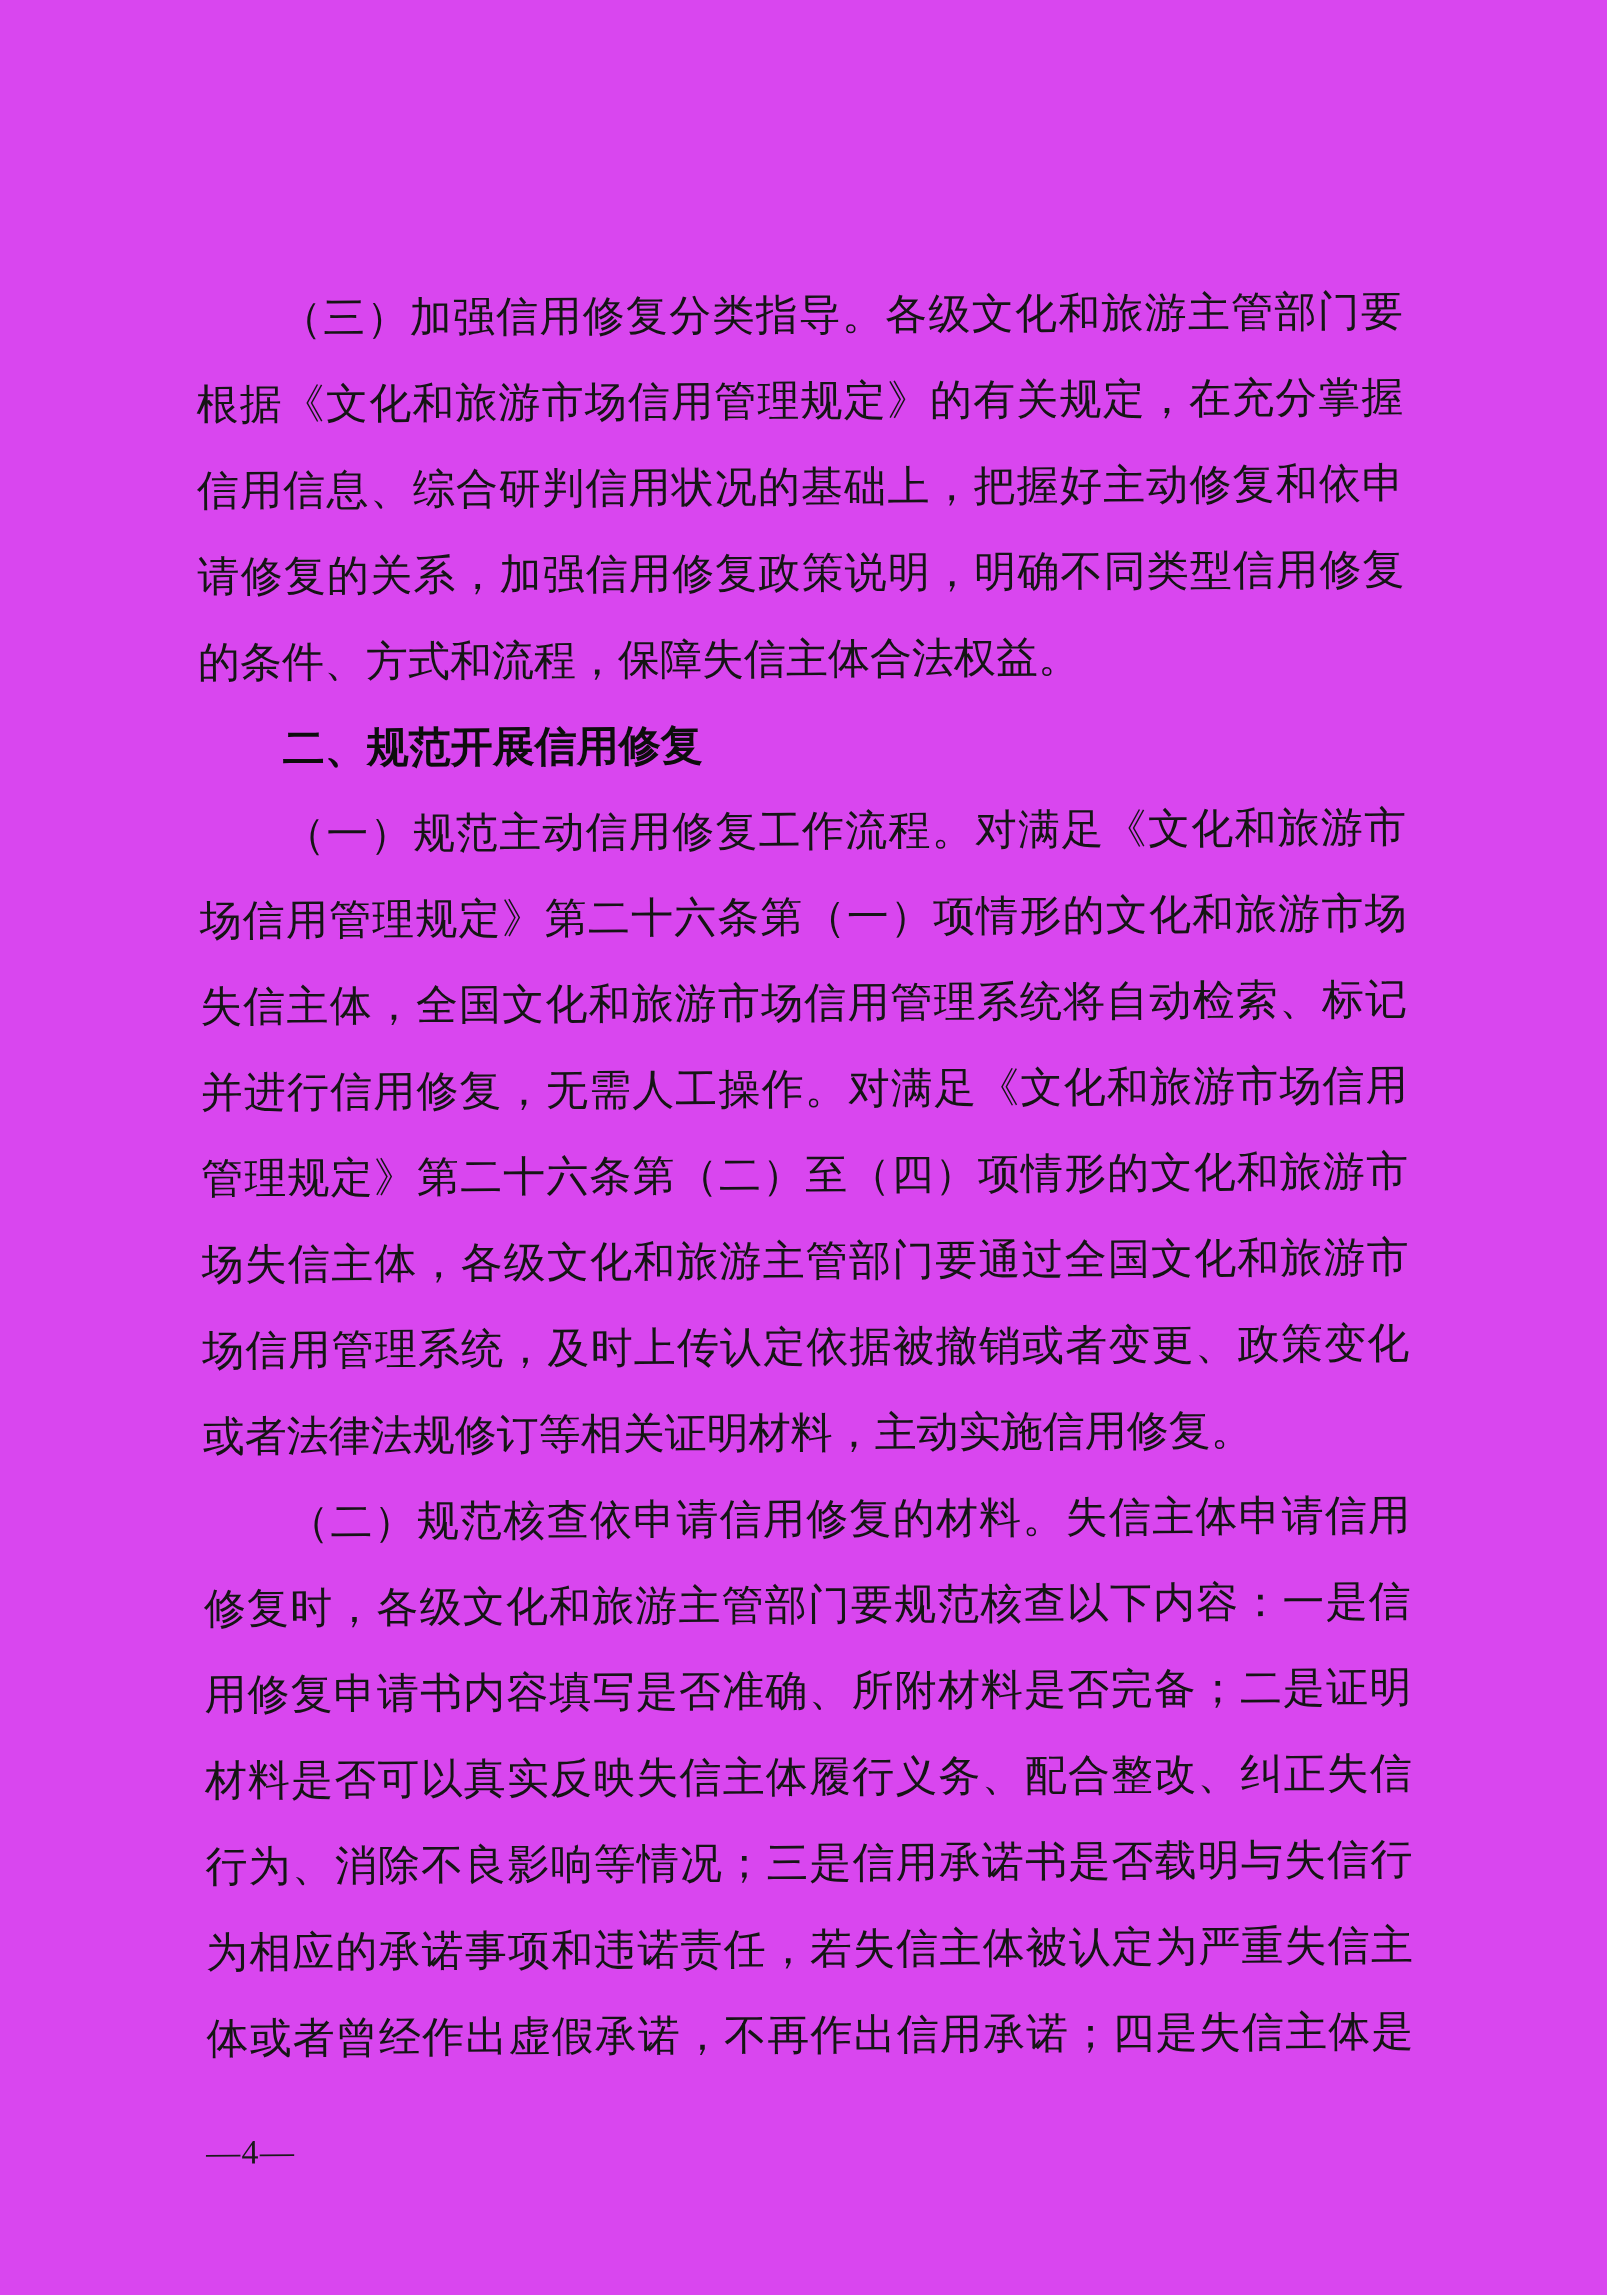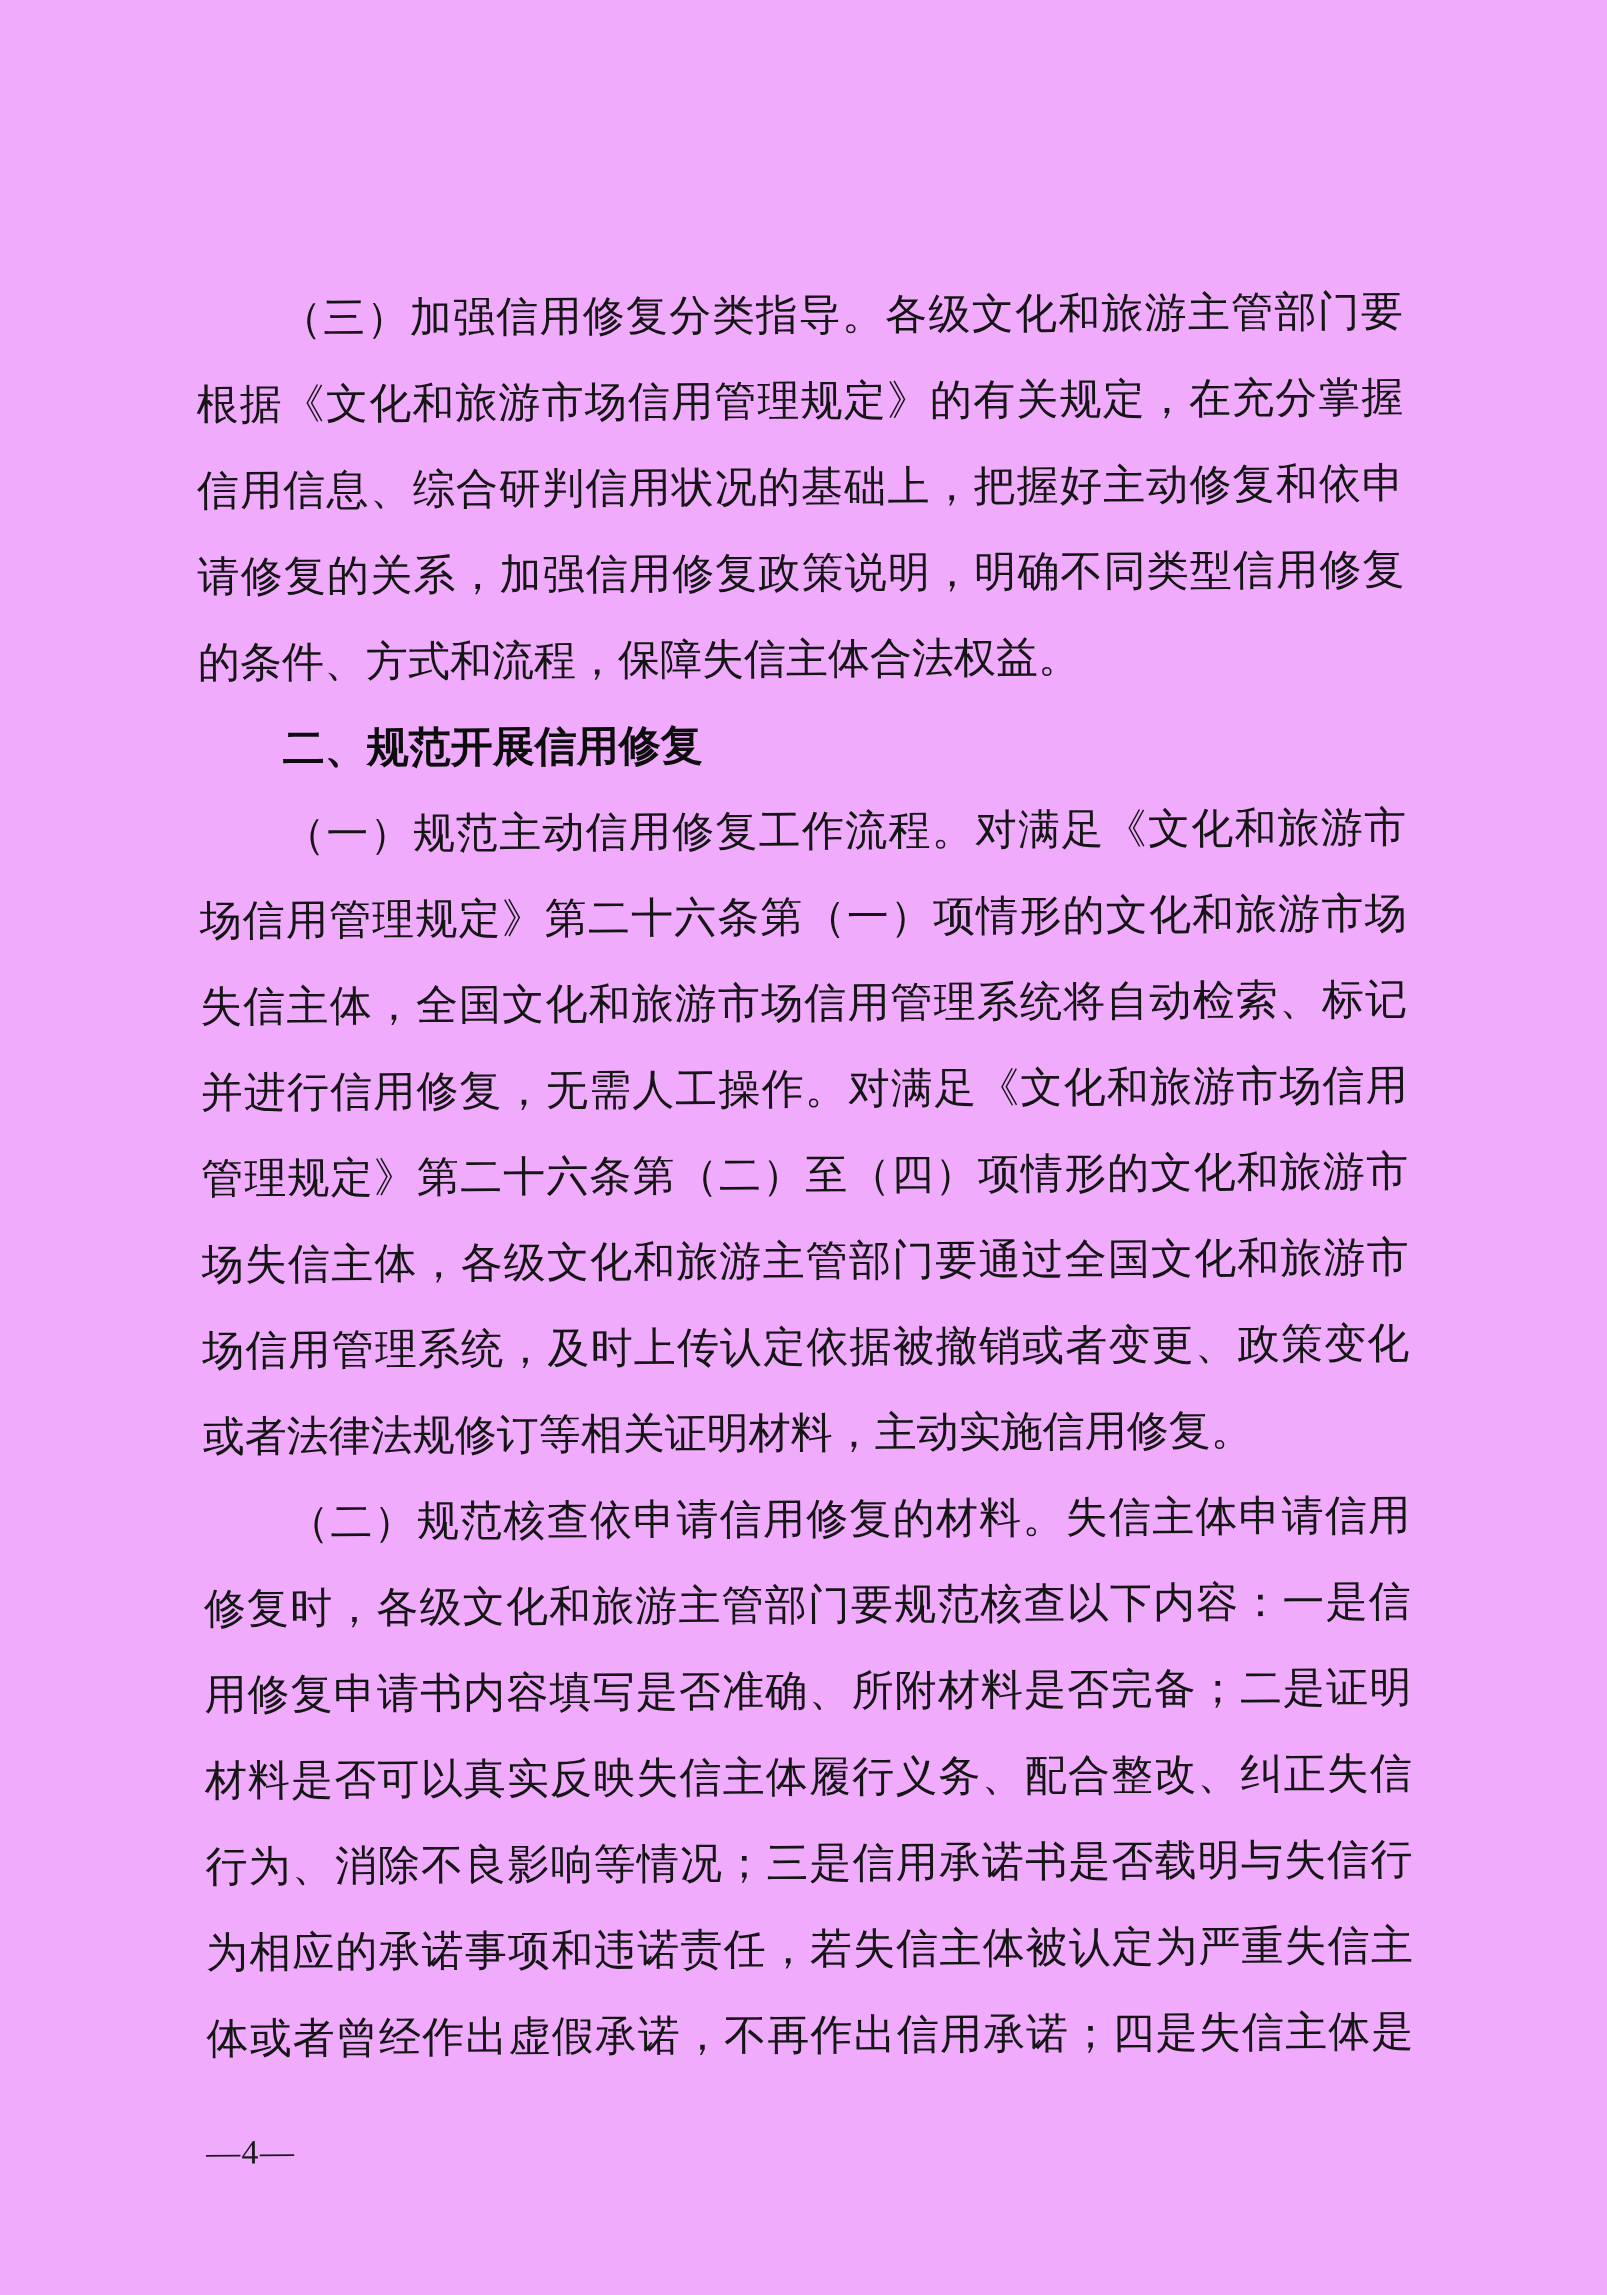--- a/index.html
+++ b/index.html
@@ -6,21 +6,21 @@
     margin: 0;
     padding: 0;
     width: 1607px;
     height: 2295px;
     overflow: hidden;
     background: #ffffff;
   }
   .paper {
     position: absolute;
     inset: 0;
-    background: #f0abfc;
+    background: #d946ef;
   }
   .scan-wrap {
     position: absolute;
     inset: 0;
     transform: rotate(-0.35deg);
     transform-origin: 50% 50%;
   }
   .textblock {
     position: absolute;
     left: 201px;

